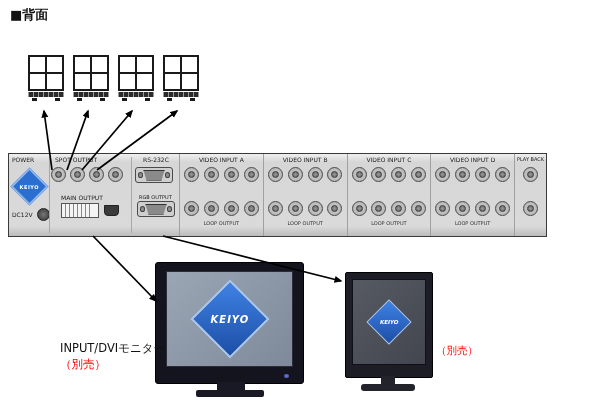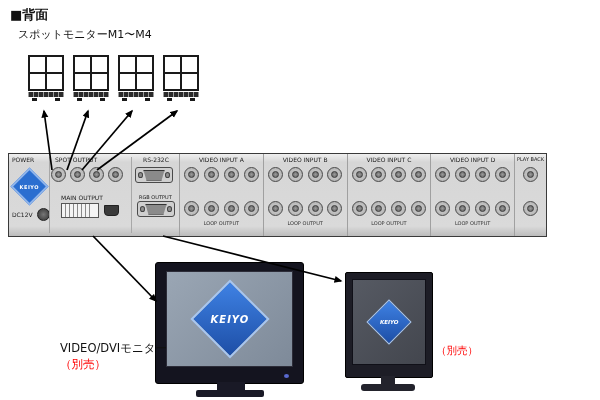--- a/index.html
+++ b/index.html
@@ -98,21 +98,20 @@
   .lbl-rgb-note{left:436px;top:344px;font-size:10.5px;color:#f00;}
 
   .arrows{left:0;top:0;width:600px;height:400px;pointer-events:none;}
 </style>
 </head>
 <body>
 
 <div class="stage">
 
   <div class="abs hdr">■背面</div>
-  <div class="abs spot-lbl">スポットモニターM1〜M4</div>
 
   <div class="abs sm-row">
       <div class="sm">
         <div class="sm-screen">
           <div class="sm-h"></div>
           <div class="sm-v"></div>
         </div>
         <div class="sm-bar"></div>
         <div class="sm-feet">
           <i></i>
@@ -352,21 +351,21 @@
   <div class="abs mon-sm">
     <div class="screen">
       <div class="logo-s">
           <span>KEIYO</span>
         </div>
     </div>
   </div>
   <div class="abs neck-sm"></div>
   <div class="abs base-sm"></div>
 
-  <div class="abs lbl-hdmi">VIDEO/DVIモニター</div>
+  <div class="abs lbl-hdmi">INPUT/DVIモニター</div>
   <div class="abs lbl-hdmi-note">（別売）</div>
   <div class="abs lbl-rgb-note">（別売）</div>
 
   <svg class="abs arrows" viewBox="0 0 600 400">
     <defs>
       <marker id="ah" markerWidth="9" markerHeight="9" refX="6.5" refY="3.5" orient="auto" markerUnits="userSpaceOnUse">
         <path d="M0,0 L8,3.5 L0,7 z" fill="#000"></path>
       </marker>
     </defs>
     <line x1="52" y1="170" x2="44" y2="111" stroke="#000" stroke-width="1.7" marker-end="url(#ah)"></line>

